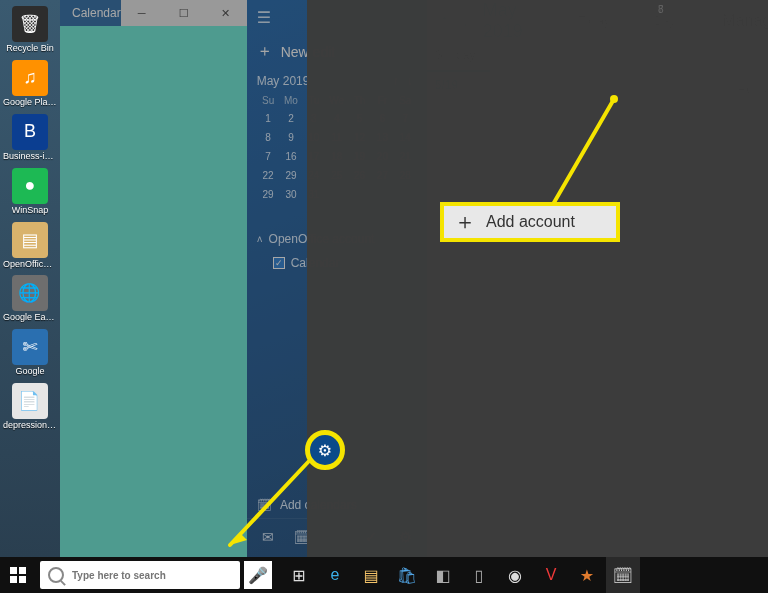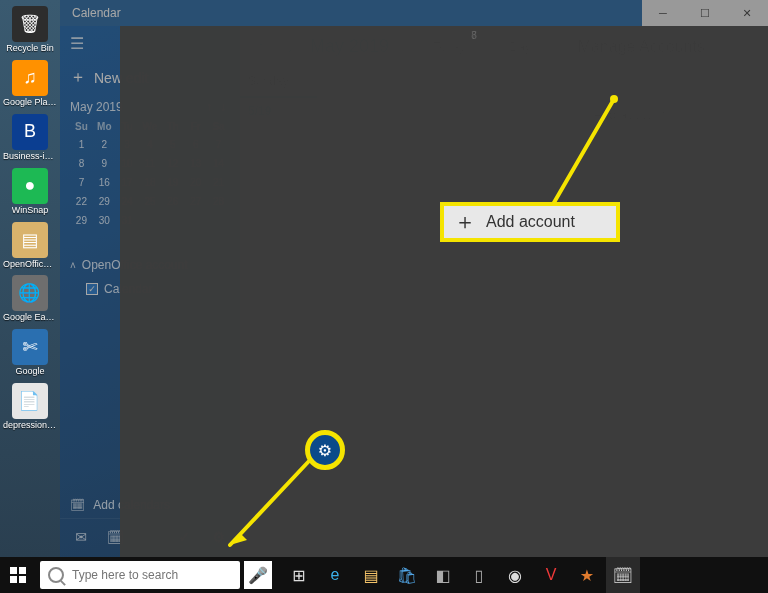--- a/index.html
+++ b/index.html
@@ -6,42 +6,42 @@
   html, body { width: 768px; height: 593px; overflow: hidden; background: #000; }
   #root { position: relative; width: 768px; height: 593px; }
 
   
   .desktop { position: absolute; left: 0; top: 0; width: 60px; height: 557px; background: linear-gradient(180deg,#3a5a70,#2a3f50); padding-top: 4px; }
   .dicon { width: 54px; margin: 2px 3px 6px 3px; display: flex; flex-direction: column; align-items: center; gap: 2px; cursor: pointer; }
   .dicon .thumb { width: 36px; height: 36px; border-radius: 4px; display: flex; align-items: center; justify-content: center; font-size: 18px; color: #fff; }
   .dicon .label { color: #fff; font-size: 9px; text-align: left; line-height: 1.1; text-shadow: 0 1px 1px rgba(0,0,0,.8); max-width: 54px; overflow: hidden; white-space: nowrap; text-overflow: ellipsis; }
 
   
-  .window { position: absolute; left: 60px; top: 0; width: 708px; height: 557px; display: flex; flex-direction: column; background: #5eead4; }
+  .window { position: absolute; left: 60px; top: 0; width: 708px; height: 557px; display: flex; flex-direction: row; background: #5eead4; }
   .titlebar { height: 26px; display: flex; align-items: center; background: #1a5f9e; color: #fff; }
   .titlebar .title { font-size: 12px; padding-left: 12px; flex: 1; }
   .titlebar .winbtns { display: flex; }
   .titlebar .winbtn { width: 42px; height: 26px; display: flex; align-items: center; justify-content: center; font-size: 11px; color: #333; background: #e6e6e6; }
   .titlebar .winbtn.min::before { content: "─"; }
   .titlebar .winbtn.max::before { content: "☐"; }
   .titlebar .winbtn.close::before { content: "✕"; }
 
   .body { flex: 1; display: flex; min-height: 0; }
 
   
   .sidebar { width: 180px; background: linear-gradient(160deg,#0d5aa7,#0b4a8a 60%,#0a3e73); color: #ddeeff; display: flex; flex-direction: column; font-size: 12px; position: relative; }
   .sb-top { padding: 8px 10px 0 10px; }
   .hamburger { font-size: 16px; color: #cfe3f7; cursor: pointer; }
   .newevent { margin: 14px 0 12px 0; display: flex; align-items: center; gap: 8px; color: #fff; font-size: 14px; cursor: pointer; }
   .newevent .plus { font-size: 16px; font-weight: 300; }
   .minimonth-head { display: flex; align-items: center; margin: 6px 0 4px 0; }
   .minimonth-head .mlabel { flex: 1; font-size: 12px; }
   .minimonth-head .nav { font-size: 12px; color: #bcd7ef; padding: 0 4px; cursor: pointer; }
   .mini-grid { display: grid; grid-template-columns: repeat(7, 1fr); gap: 0; font-size: 10px; text-align: center; }
-  .mini-grid .dh { color: #a8c7e4; padding: 3px 0; font-weight: bold; }
+  .mini-grid .dh { color: #a8c7e4; padding: 3px 0; }
   .mini-grid .dc { color: #d9ecff; padding: 4px 0; cursor: pointer; }
   .mini-grid .dc.dim { color: rgba(255,255,255,0.25); }
   .mini-grid .dc.today { background: #1976d2; border-radius: 2px; }
   .accounts { margin-top: 28px; padding: 0 10px; }
   .acct-head { display: flex; align-items: center; gap: 6px; font-size: 12px; cursor: pointer; }
   .acct-head .caret { font-size: 10px; }
   .acct-item { margin: 10px 0 0 16px; display: flex; align-items: center; gap: 6px; font-size: 12px; cursor: pointer; }
   .acct-item .chk { width: 12px; height: 12px; background: #1976d2; border: 1px solid #fff; display: inline-flex; align-items: center; justify-content: center; font-size: 9px; color: #fff; }
   .addcal { margin-top: auto; padding: 10px 10px 6px 10px; display: flex; align-items: center; gap: 8px; font-size: 12px; cursor: pointer; }
   .sb-bottom { display: flex; justify-content: space-around; padding: 6px 4px 8px 4px; border-top: 1px solid rgba(255,255,255,0.08); }
@@ -79,21 +79,21 @@
   .callout-add .plus { font-size: 22px; font-weight: 300; }
   .gear-ring { position: absolute; left: 305px; top: 430px; width: 40px; height: 40px; border-radius: 50%; border: 5px solid #f5e400; background: #0b4a8a; display: flex; align-items: center; justify-content: center; color: #fff; font-size: 16px; z-index: 5; }
   svg.annots { position: absolute; left: 0; top: 0; width: 768px; height: 557px; pointer-events: none; z-index: 4; }
 
   
   .taskbar { position: absolute; left: 0; bottom: 0; width: 768px; height: 36px; background: #101010; display: flex; align-items: center; gap: 4px; padding-right: 6px; }
   .taskbar .start { width: 36px; height: 36px; display: flex; align-items: center; justify-content: center; color: #fff; cursor: pointer; }
   .taskbar .search { flex: 0 0 200px; height: 28px; background: #fff; border-radius: 2px; display: flex; align-items: center; padding: 0 8px; gap: 8px; }
   .taskbar .search .sic { width: 16px; height: 16px; border: 2px solid #888; border-radius: 50%; position: relative; }
   .taskbar .search .sic::after { content: ""; position: absolute; width: 6px; height: 2px; background: #888; bottom: -3px; right: -4px; transform: rotate(45deg); }
-  .taskbar .search input { border: none; outline: none; font-size: 12px; flex: 1; background: transparent; }
+  .taskbar .search input { border: none; outline: none; font-size: 10px; flex: 1; background: transparent; font-weight: bold; }
   .taskbar .mic { width: 28px; height: 28px; background: #fff; display: flex; align-items: center; justify-content: center; color: #555; }
   .taskbar .tb-icons { display: flex; align-items: center; gap: 2px; margin-left: 6px; }
   .taskbar .tb-icons .ti { width: 34px; height: 36px; display: flex; align-items: center; justify-content: center; color: #ddd; font-size: 16px; cursor: pointer; }
   .taskbar .tb-icons .ti.active { background: #2a2a2a; }
 
   
   svg { display: block; }
 </style>
 </head>
 <body>

